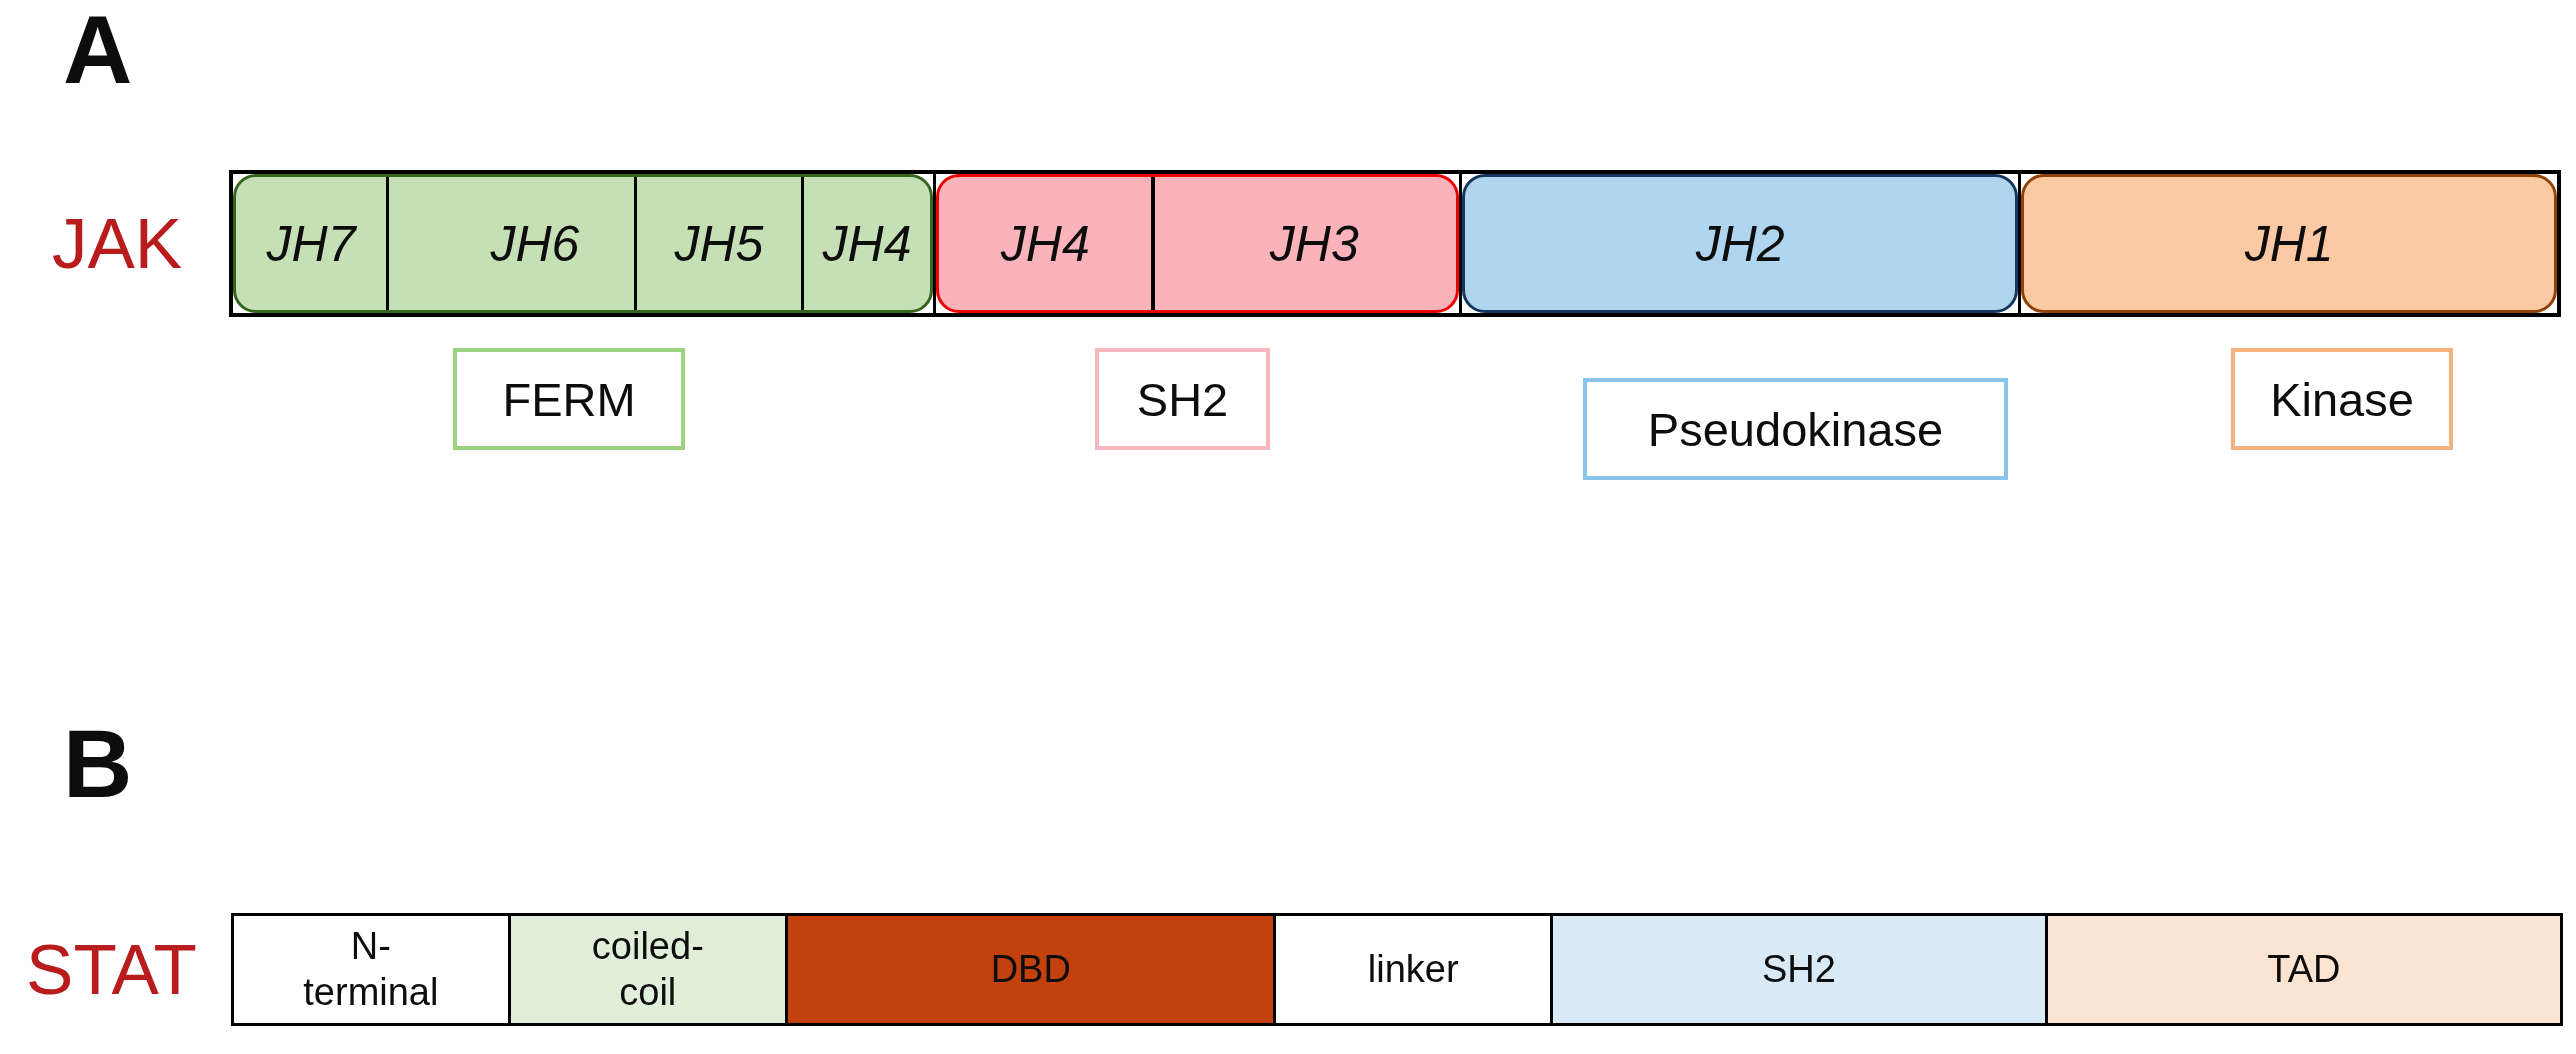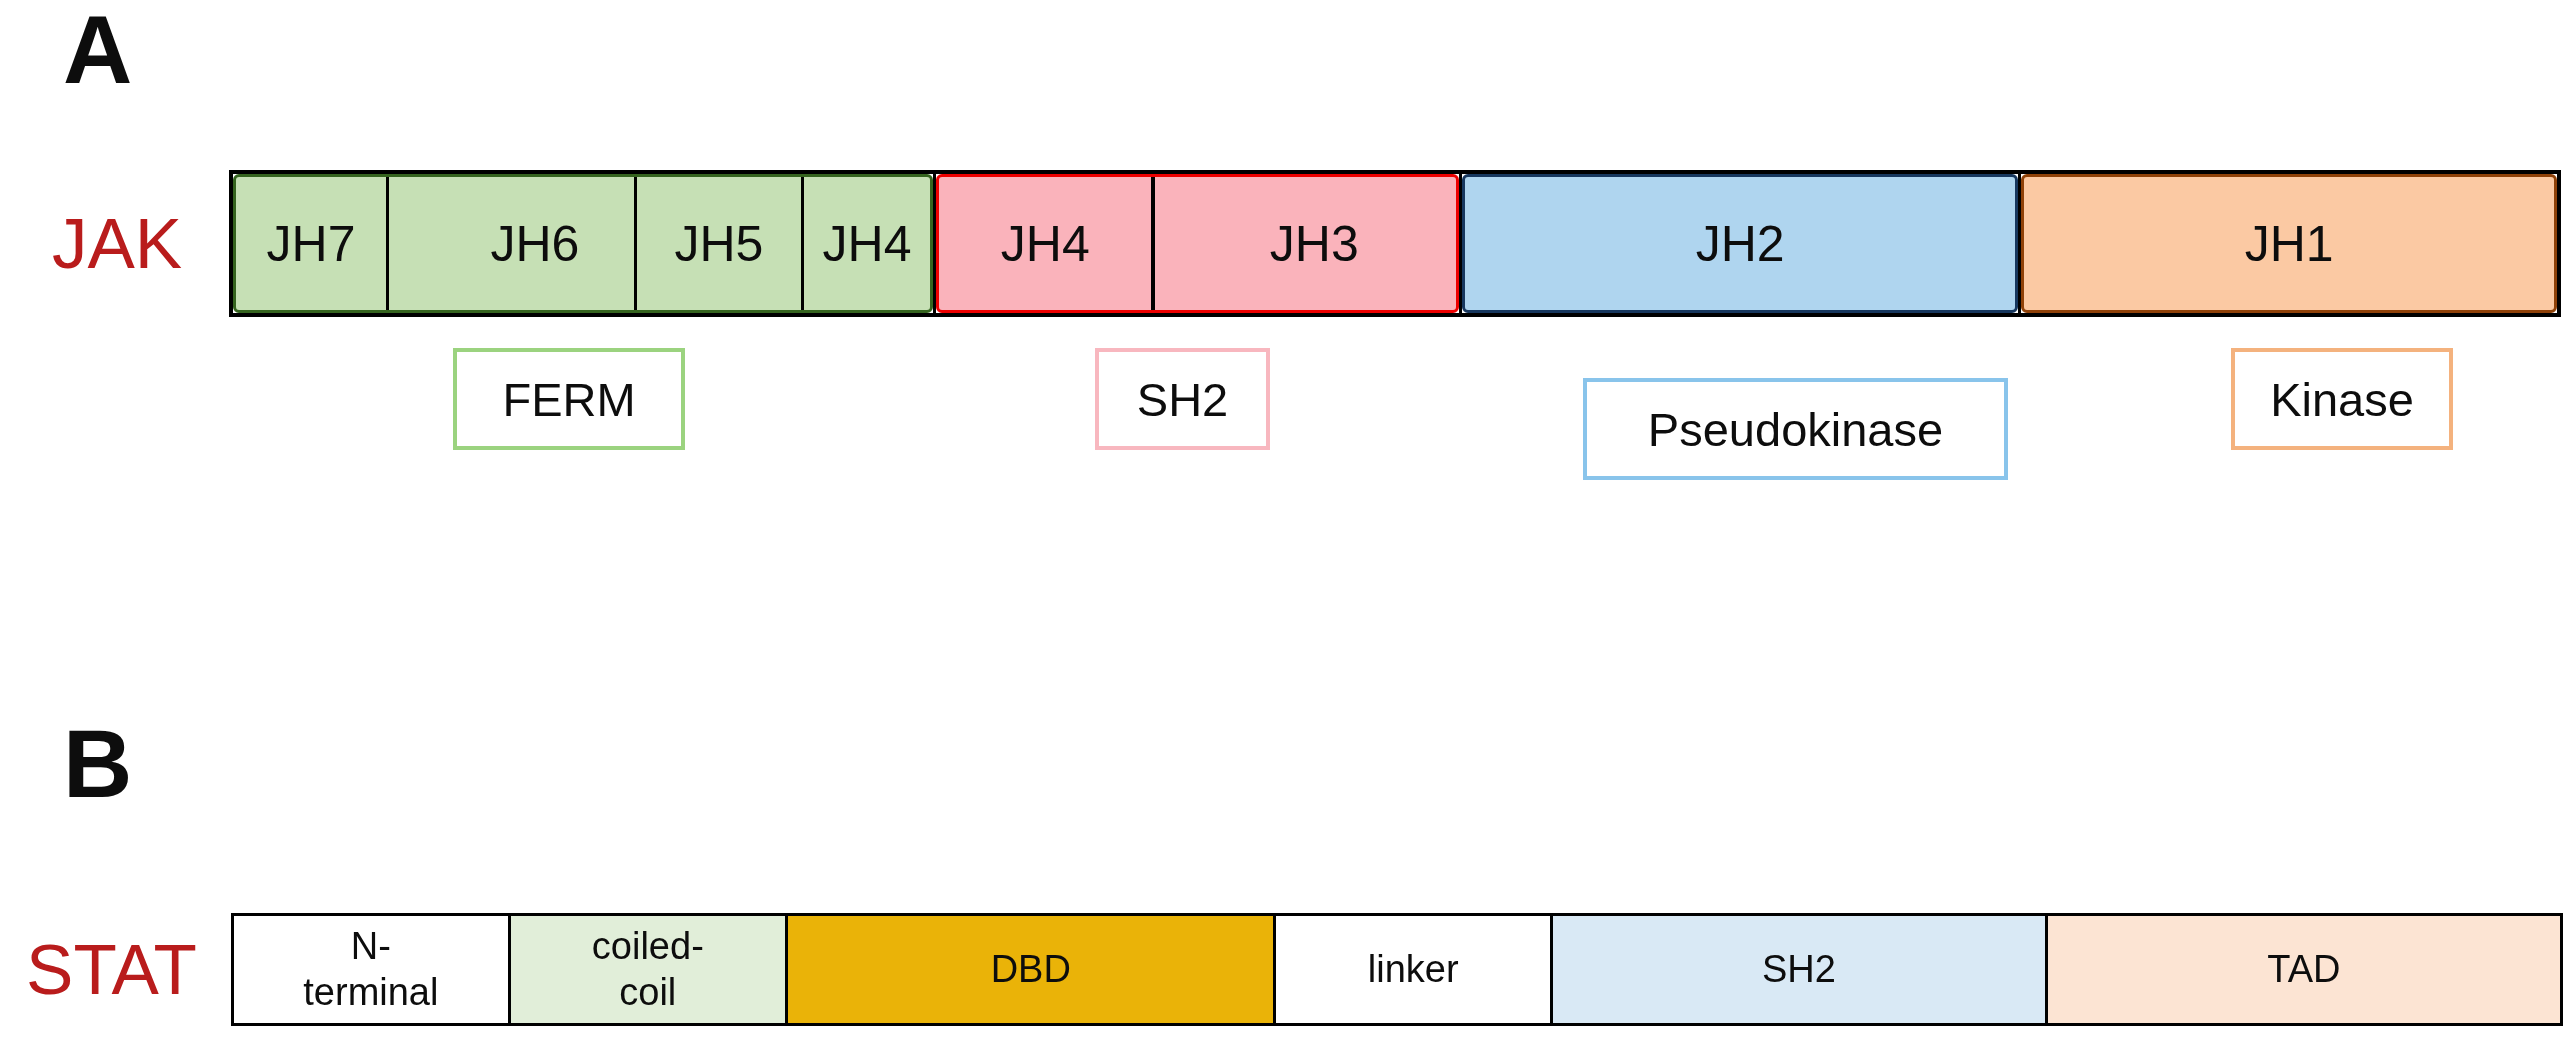--- a/index.html
+++ b/index.html
@@ -30,25 +30,26 @@
     left:229px;top:170px;width:2332px;height:147px;
     box-sizing:border-box;
     border:4px solid #000;
     background:#fff;
     display:flex;
     align-items:stretch;
   }
   .jak-group{
     box-sizing:border-box;
     border:3.2px solid;
-    border-radius:6px;
+    border-radius:23px;
     display:flex;
     align-items:stretch;
     overflow:hidden;
     min-width:0;
+    font-style:italic;
   }
   .jak-cell{
     display:flex;align-items:center;justify-content:center;
     font-size:50px;
     min-width:0;
   }
   .cell-divider{flex:0 0 3.2px;background:#000;}
   .group-divider{flex:0 0 3.2px;background:#000;}
   
   .domain-label{
@@ -139,21 +140,21 @@
     <div class="stat-seg" style="flex: 341 1 0px; background: rgb(255, 255, 255);">
       <span>N-</span>
       <span>terminal</span>
     </div>
 
     <div class="stat-seg" style="flex: 342 1 0px; background: rgb(225, 238, 217);">
       <span>coiled-</span>
       <span>coil</span>
     </div>
 
-    <div class="stat-seg" style="flex: 605 1 0px; background: #eab308;">
+    <div class="stat-seg" style="flex: 605 1 0px; background: #c2410c;">
       <span>DBD</span>
     </div>
 
     <div class="stat-seg" style="flex: 341 1 0px; background: rgb(255, 255, 255);">
       <span>linker</span>
     </div>
 
     <div class="stat-seg" style="flex: 613 1 0px; background: rgb(217, 233, 245);">
       <span>SH2</span>
     </div>

